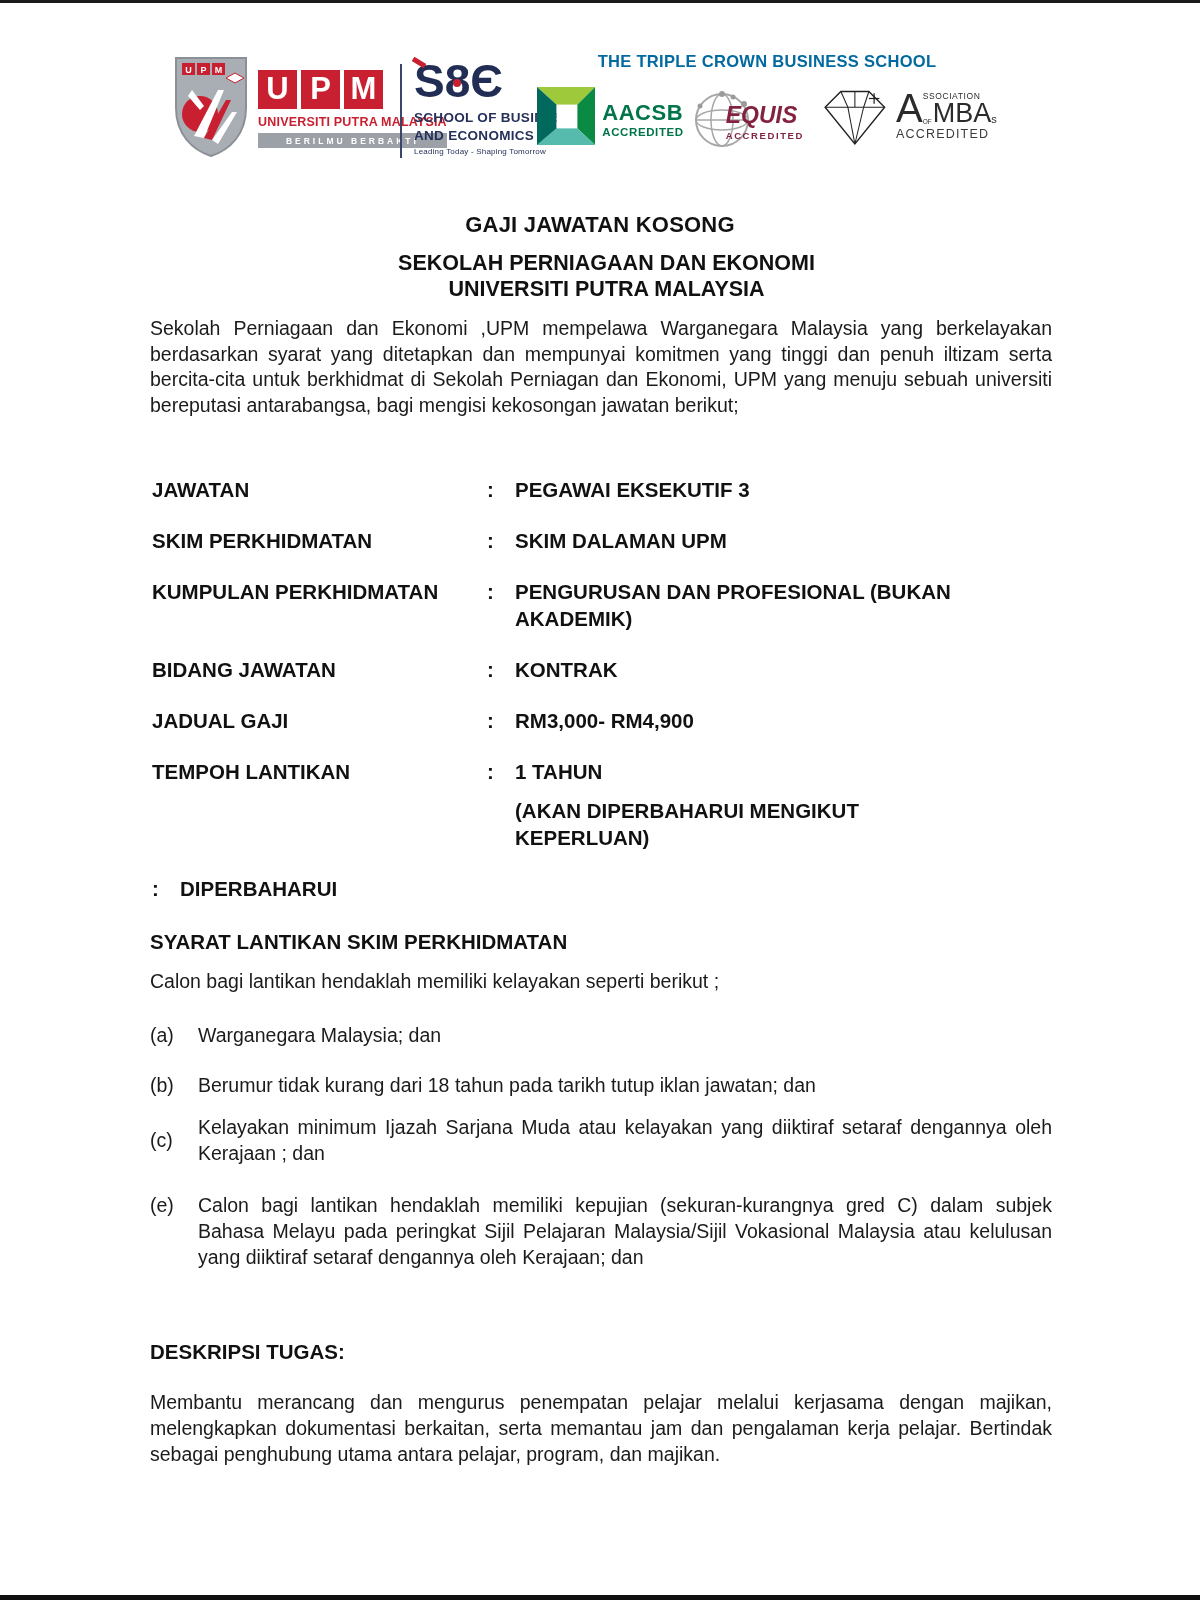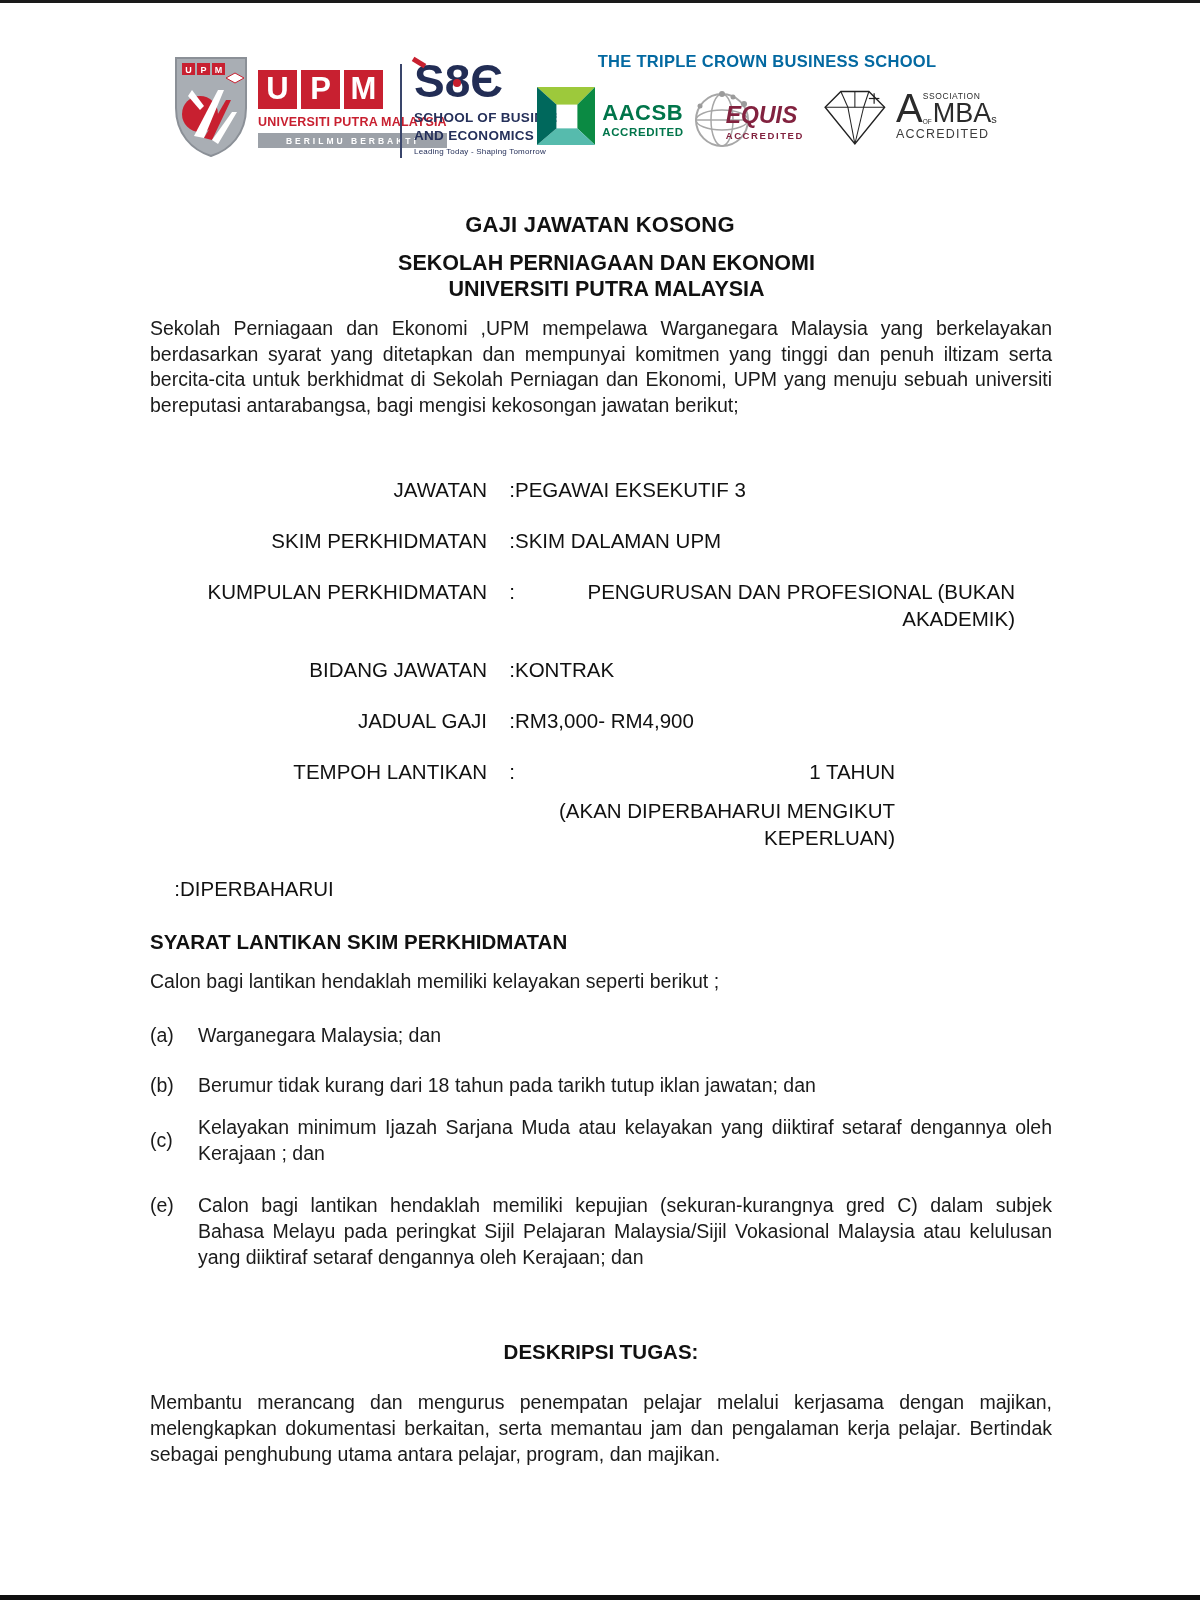--- a/index.html
+++ b/index.html
@@ -59,38 +59,38 @@
 
   
   .doc-title { position:absolute; top:212px; left:0; width:100%; text-align:center;
                font-size:22px; font-weight:700; color:#111; letter-spacing:0.2px; }
   .doc-subtitle { position:absolute; top:250px; left:0; width:100%; text-align:center;
                   font-size:21.5px; font-weight:700; color:#111; line-height:26px;padding-left:13px; }
   .intro { position:absolute; top:316px; left:150px; width:902px; font-size:19.5px; line-height:25.5px;
            text-align:justify; color:#1b1b1b; }
 
   .vacancy { position:absolute; top:476px; left:152px; width:900px; }
-  .field-row { display:flex; margin-bottom:24px; font-weight:400; font-size:20.5px; line-height:27px; color:#111;text-align:right; }
+  .field-row { display:flex; margin-bottom:24px; font-weight:700; font-size:20.5px; line-height:27px; color:#111; }
   .field-label { width:335px; flex:none; }
   .field-colon { width:28px; flex:none; }
   .field-value { max-width:500px; }
   .field-note { max-width:380px; margin-top:12px; }
 
   .syarat { position:absolute; top:928px; left:150px; width:902px; }
   .syarat-heading { font-size:20.5px; font-weight:700; color:#111; line-height:27px; }
   .syarat-intro { font-size:19.5px; line-height:26px; margin-top:13px; }
   .syarat-item { display:flex; font-size:19.5px; line-height:26px; }
   .item-a { margin-top:28px; } .item-b { margin-top:24px; }
   .item-c { margin-top:16px; align-items:center; } .item-e { margin-top:26px; }
   .item-label { width:48px; flex:none; }
   .item-text { flex:1; }
   .just { text-align:justify; }
 
   .deskripsi { position:absolute; top:1338px; left:150px; width:902px; }
-  .deskripsi-heading { font-size:20.5px; font-weight:700; color:#111; line-height:27px;text-align:center; }
+  .deskripsi-heading { font-size:20.5px; font-weight:700; color:#111; line-height:27px; }
   .deskripsi-body { font-size:19.5px; line-height:26px; margin-top:24px; text-align:justify; }
 </style>
 </head>
 <body>
 
 <div class="page">
   <div class="scan-edge-top"></div>
 
   <div class="upm-lockup">
     <div class="upm-shield">

